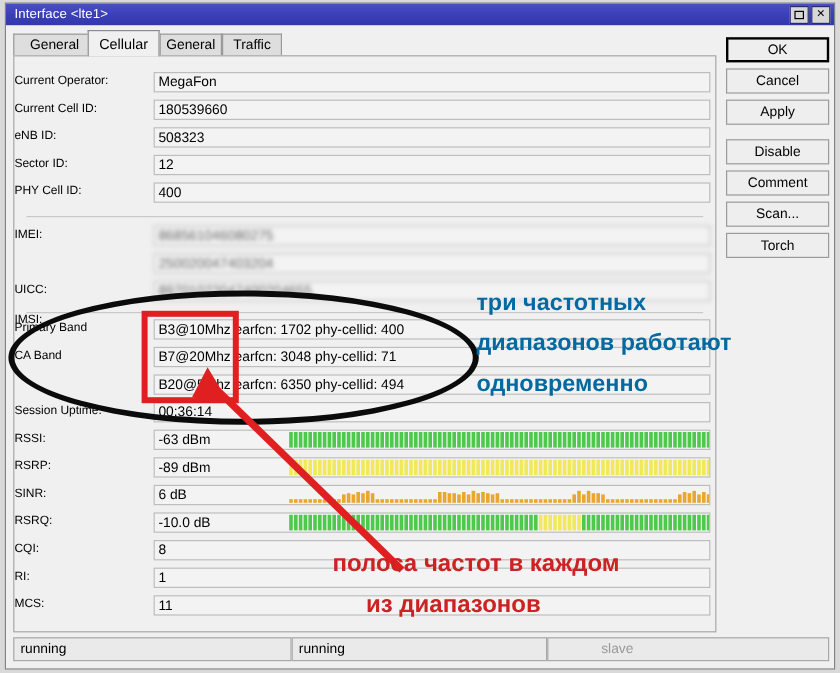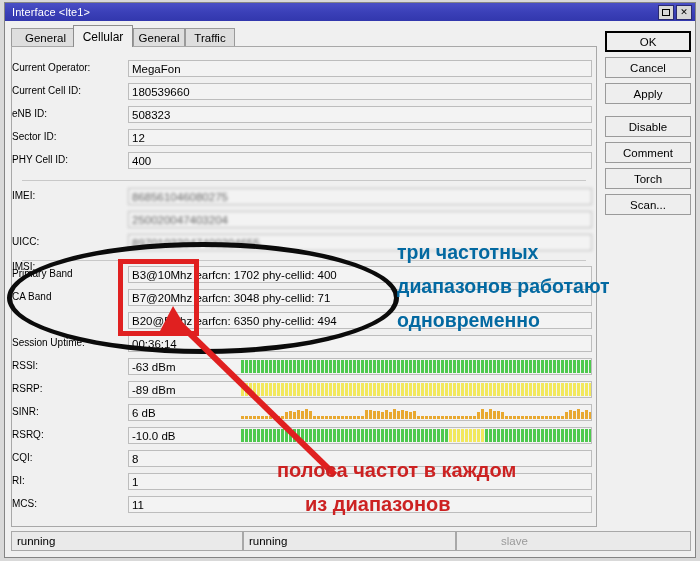--- a/index.html
+++ b/index.html
@@ -554,22 +554,22 @@
     <div class="lbl" style="top:451px;">MCS:</div>
     <div class="fld wide" style="top:449px;">11</div>
   </div>
 
   <div class="btncol">
     <div class="btn focus">OK</div>
     <div class="btn">Cancel</div>
     <div class="btn">Apply</div>
     <div class="btn gap">Disable</div>
     <div class="btn">Comment</div>
+    <div class="btn">Scan...</div>
     <div class="btn">Torch</div>
-    <div class="btn">Scan...</div>
   </div>
 
   <div class="statusbar">
     <div class="st-cell" style="width:232px;">running</div>
     <div class="st-cell" style="width:213px;">running</div>
     <div class="st-cell dim" style="width:235px;padding-left:44px;">slave</div>
   </div>
 
   <div class="anno ellipse"></div>
   <div class="anno redrect"></div>

